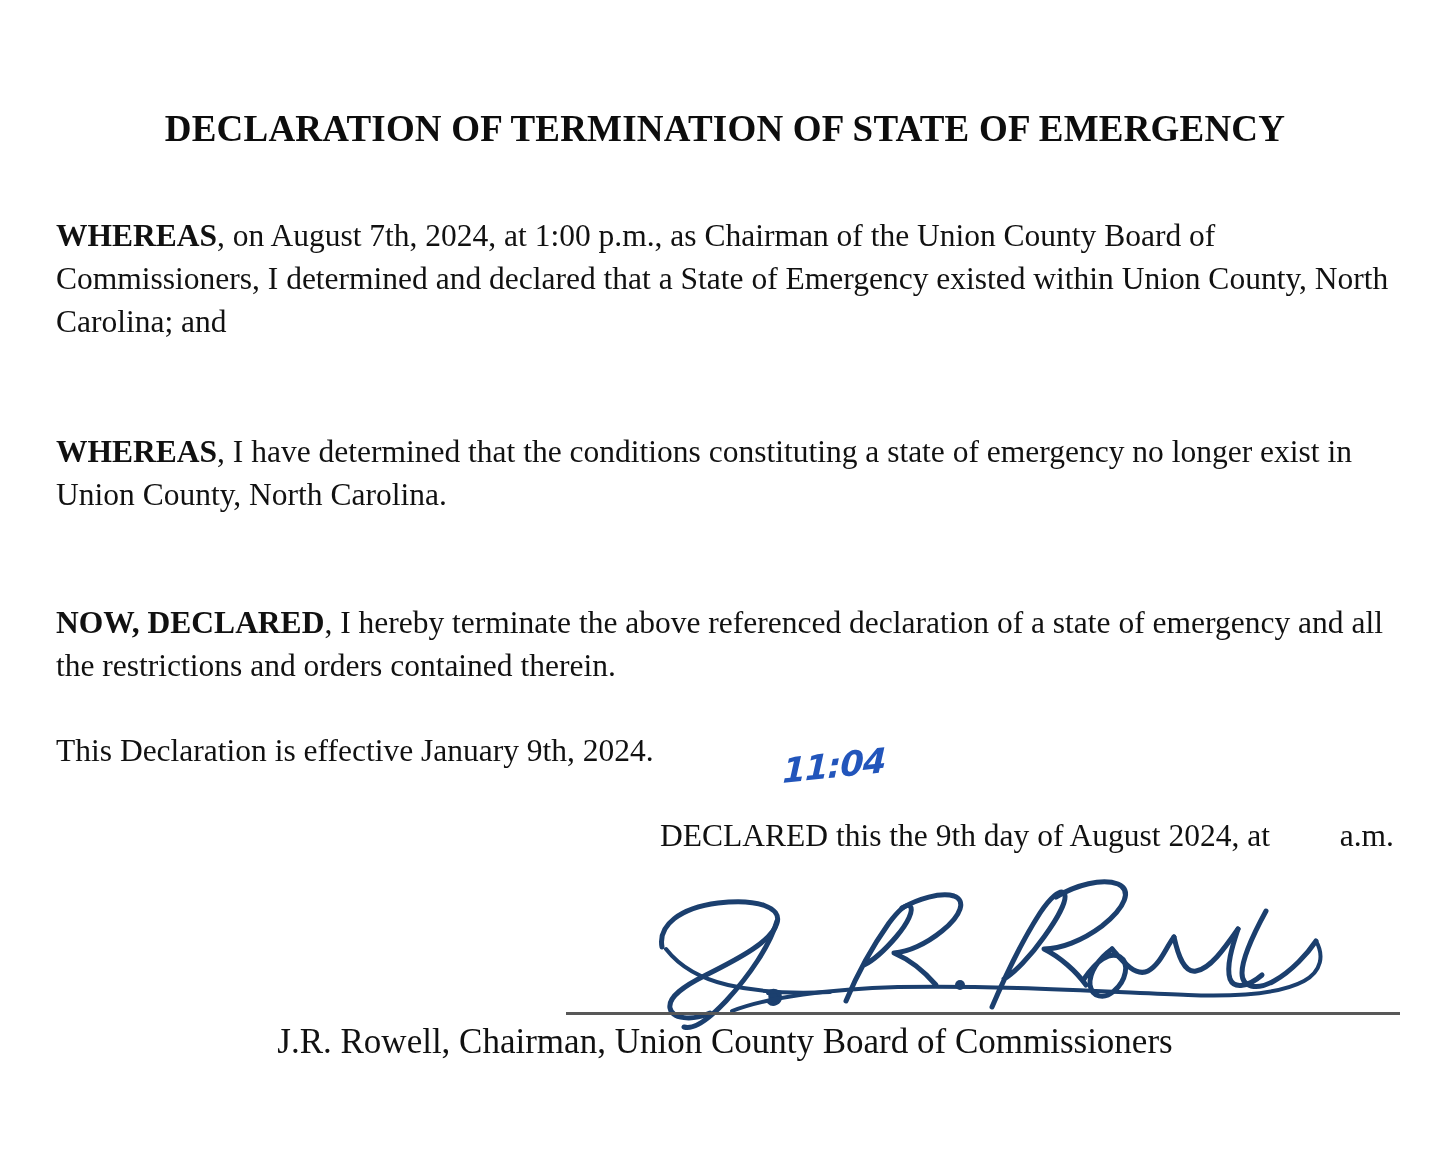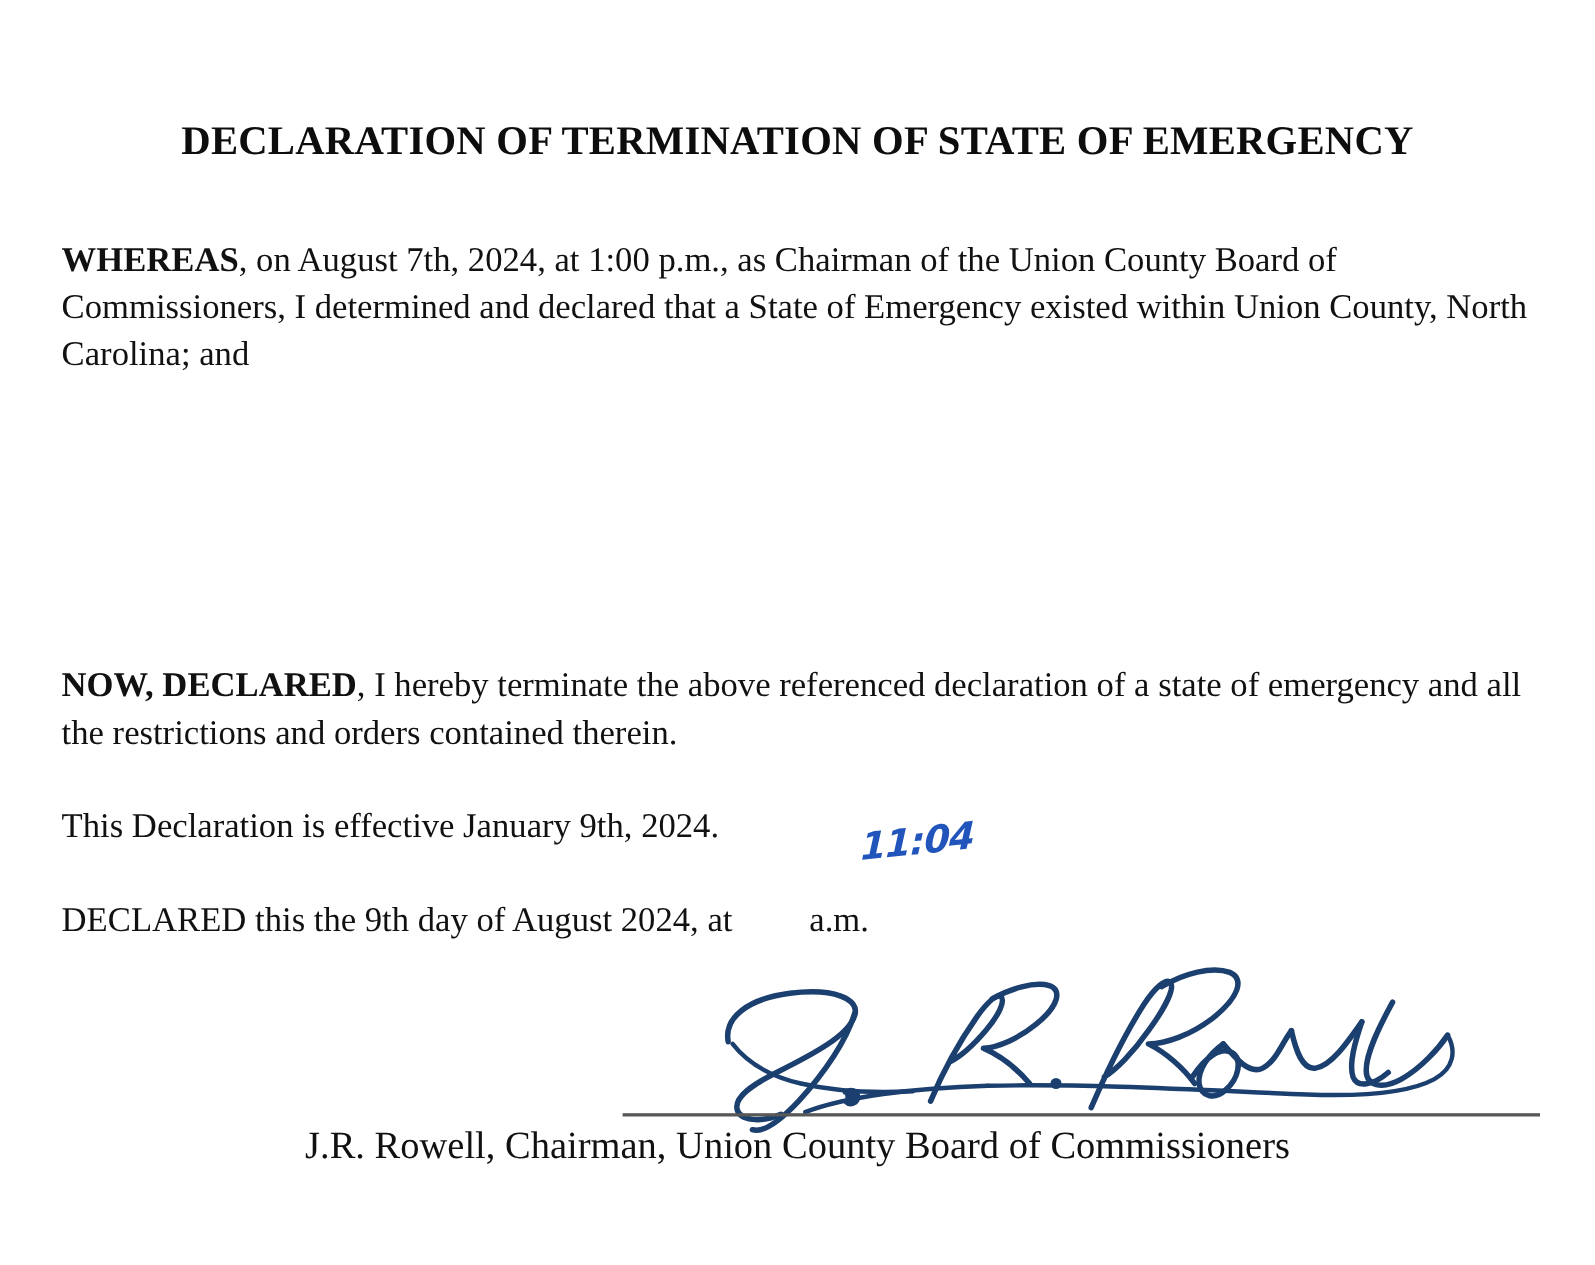--- a/index.html
+++ b/index.html
@@ -38,21 +38,21 @@
     line-height: 43px;
     text-align: left;
     color: #111111;
     font-family: Liberation Serif, serif;
   }
 
   .p1 { top: 182px; }
   .p2 { top: 398px; }
   .p3 { top: 569px; }
   .p4 { top: 697px; }
-  .p5 { top: 782px; }
+  .p5 { top: 782px; text-align: right; }
 
   .lead {
     font-weight: bold;
   }
 
   
   .hand-time {
     position: absolute;
     left: 782px;
     top: 751px;
@@ -102,20 +102,23 @@
 <body>
 
 <div class="page">
 
   <h1 class="doc-title">DECLARATION OF TERMINATION OF STATE OF EMERGENCY</h1>
 
   <p class="body-block p1">
     <span class="lead">WHEREAS</span><span>, on August 7th, 2024, at 1:00 p.m., as Chairman of the Union County Board of Commissioners, I determined and declared that a State of Emergency existed within Union County, North Carolina; and</span>
   </p>
 
+  <p class="body-block p2">
+    <span class="lead">WHEREAS</span><span>, I have determined that the conditions constituting a state of emergency no longer exist in Union County, North Carolina.</span>
+  </p>
 
   <p class="body-block p3">
     <span class="lead">NOW, DECLARED</span><span>, I hereby terminate the above referenced declaration of a state of emergency and all the restrictions and orders contained therein.</span>
   </p>
 
   <p class="body-block p4">This Declaration is effective January 9th, 2024.</p>
 
   <p class="body-block p5">
     <span>DECLARED this the 9th day of August 2024, at </span><span style="display:inline-block;width:62px"></span><span>a.m.</span>
   </p>

